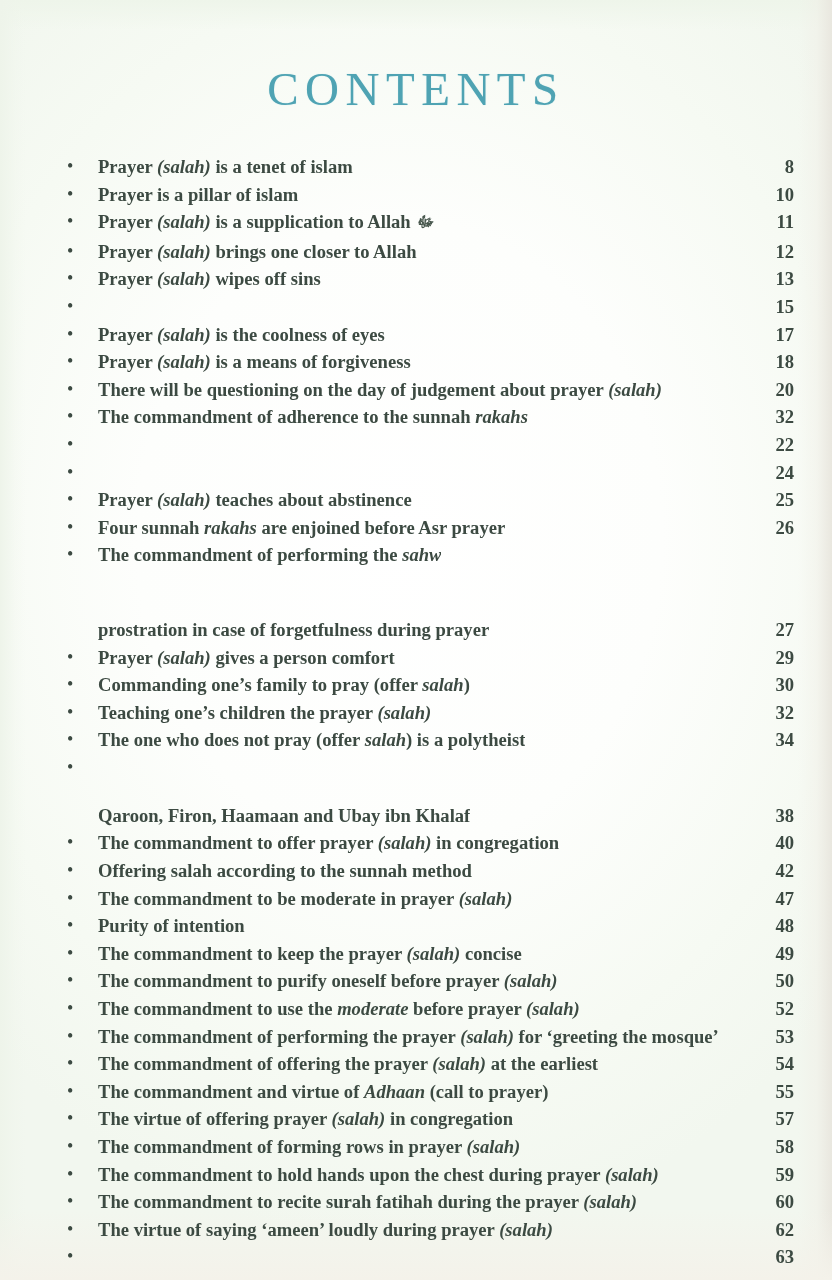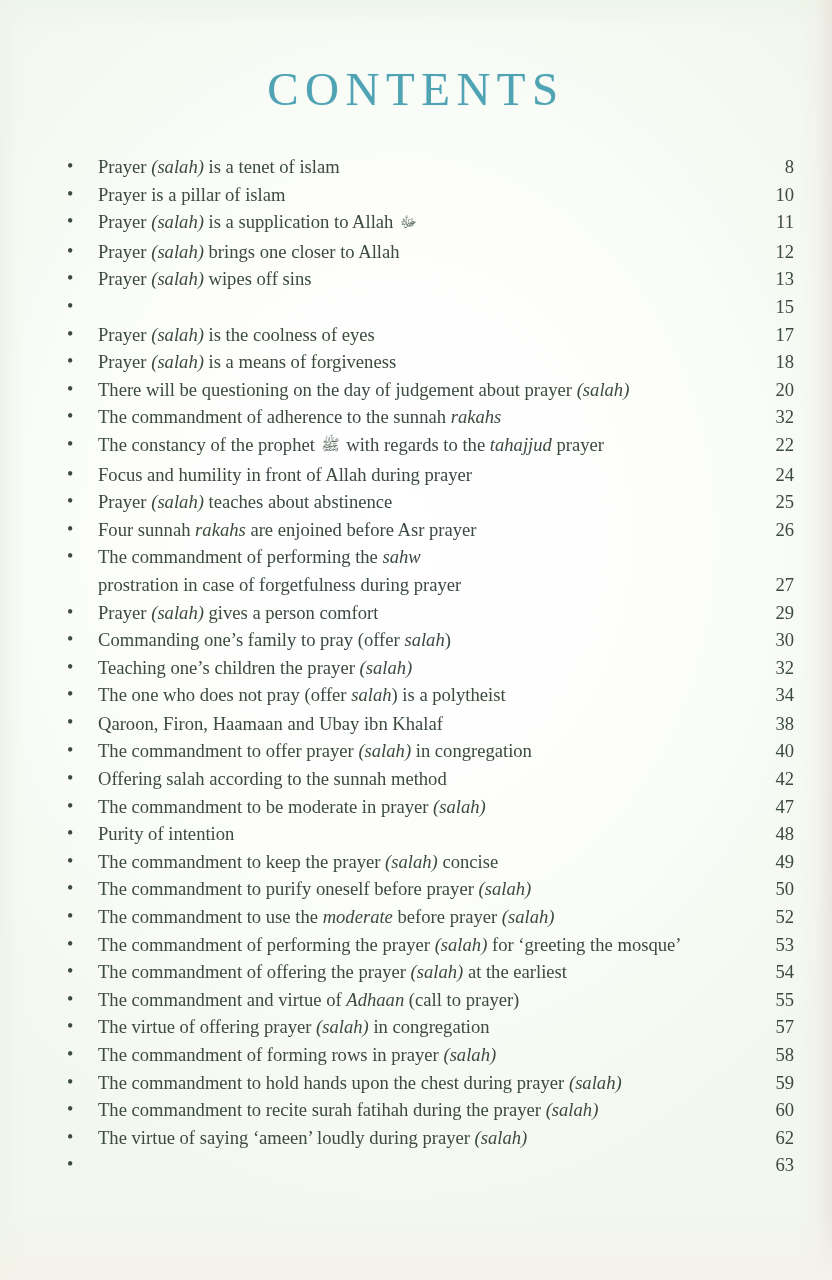--- a/index.html
+++ b/index.html
@@ -82,20 +82,21 @@
     font-size: 18px;
     line-height: 27.6px;
     color: #3c4a42;
   }
   .toc-line {
     display: flex;
     align-items: baseline;
     font-size: 18.6px;
     line-height: 27.6px;
     white-space: nowrap;
+    font-weight: bold;
   }
   .toc-text {
     flex: 0 1 auto;
     overflow: hidden;
   }
   .toc-text i {
     font-style: italic;
   }
   .leader {
     flex: 1 1 auto;
@@ -128,21 +129,21 @@
   }
   .page-num.empty { visibility: hidden; }
   .hon {
     font-size: 15px;
     padding: 0 2px;
     color: #46564c;
     font-family: "DejaVu Sans", sans-serif;
     position: relative;
     top: -1px;
   }
-  .cont-line .toc-text { padding-left: 0; }
+  .cont-line .toc-text { padding-left: 0; margin-top: 47px; }
 </style>
 </head>
 <body>
 
 <div id="page">
 
   <div id="edge-top"></div>
   <div id="edge-left"></div>
   <div id="edge-right"></div>
   <div id="edge-bottom"></div>
@@ -225,29 +226,27 @@
         <span class="bullet">•</span>
         <div class="toc-line">
           <span class="toc-text">The commandment of adherence to the sunnah <i>rakahs</i></span>
           <span class="leader"></span>
           <span class="page-num">32</span>
         </div>
       </div>
       <div class="toc-entry">
         <span class="bullet">•</span>
         <div class="toc-line">
-          <span class="toc-text">The constancy of the prophet <span class="hon">ﷺ</span> with regards to the <i>tahajjud</i> prayer</span>
           <span class="leader"></span>
           <span class="page-num">22</span>
         </div>
       </div>
       <div class="toc-entry">
         <span class="bullet">•</span>
         <div class="toc-line">
-          <span class="toc-text">Focus and humility in front of Allah during prayer</span>
           <span class="leader"></span>
           <span class="page-num">24</span>
         </div>
       </div>
       <div class="toc-entry">
         <span class="bullet">•</span>
         <div class="toc-line">
           <span class="toc-text">Prayer <i>(salah)</i> teaches about abstinence</span>
           <span class="leader"></span>
           <span class="page-num">25</span>

